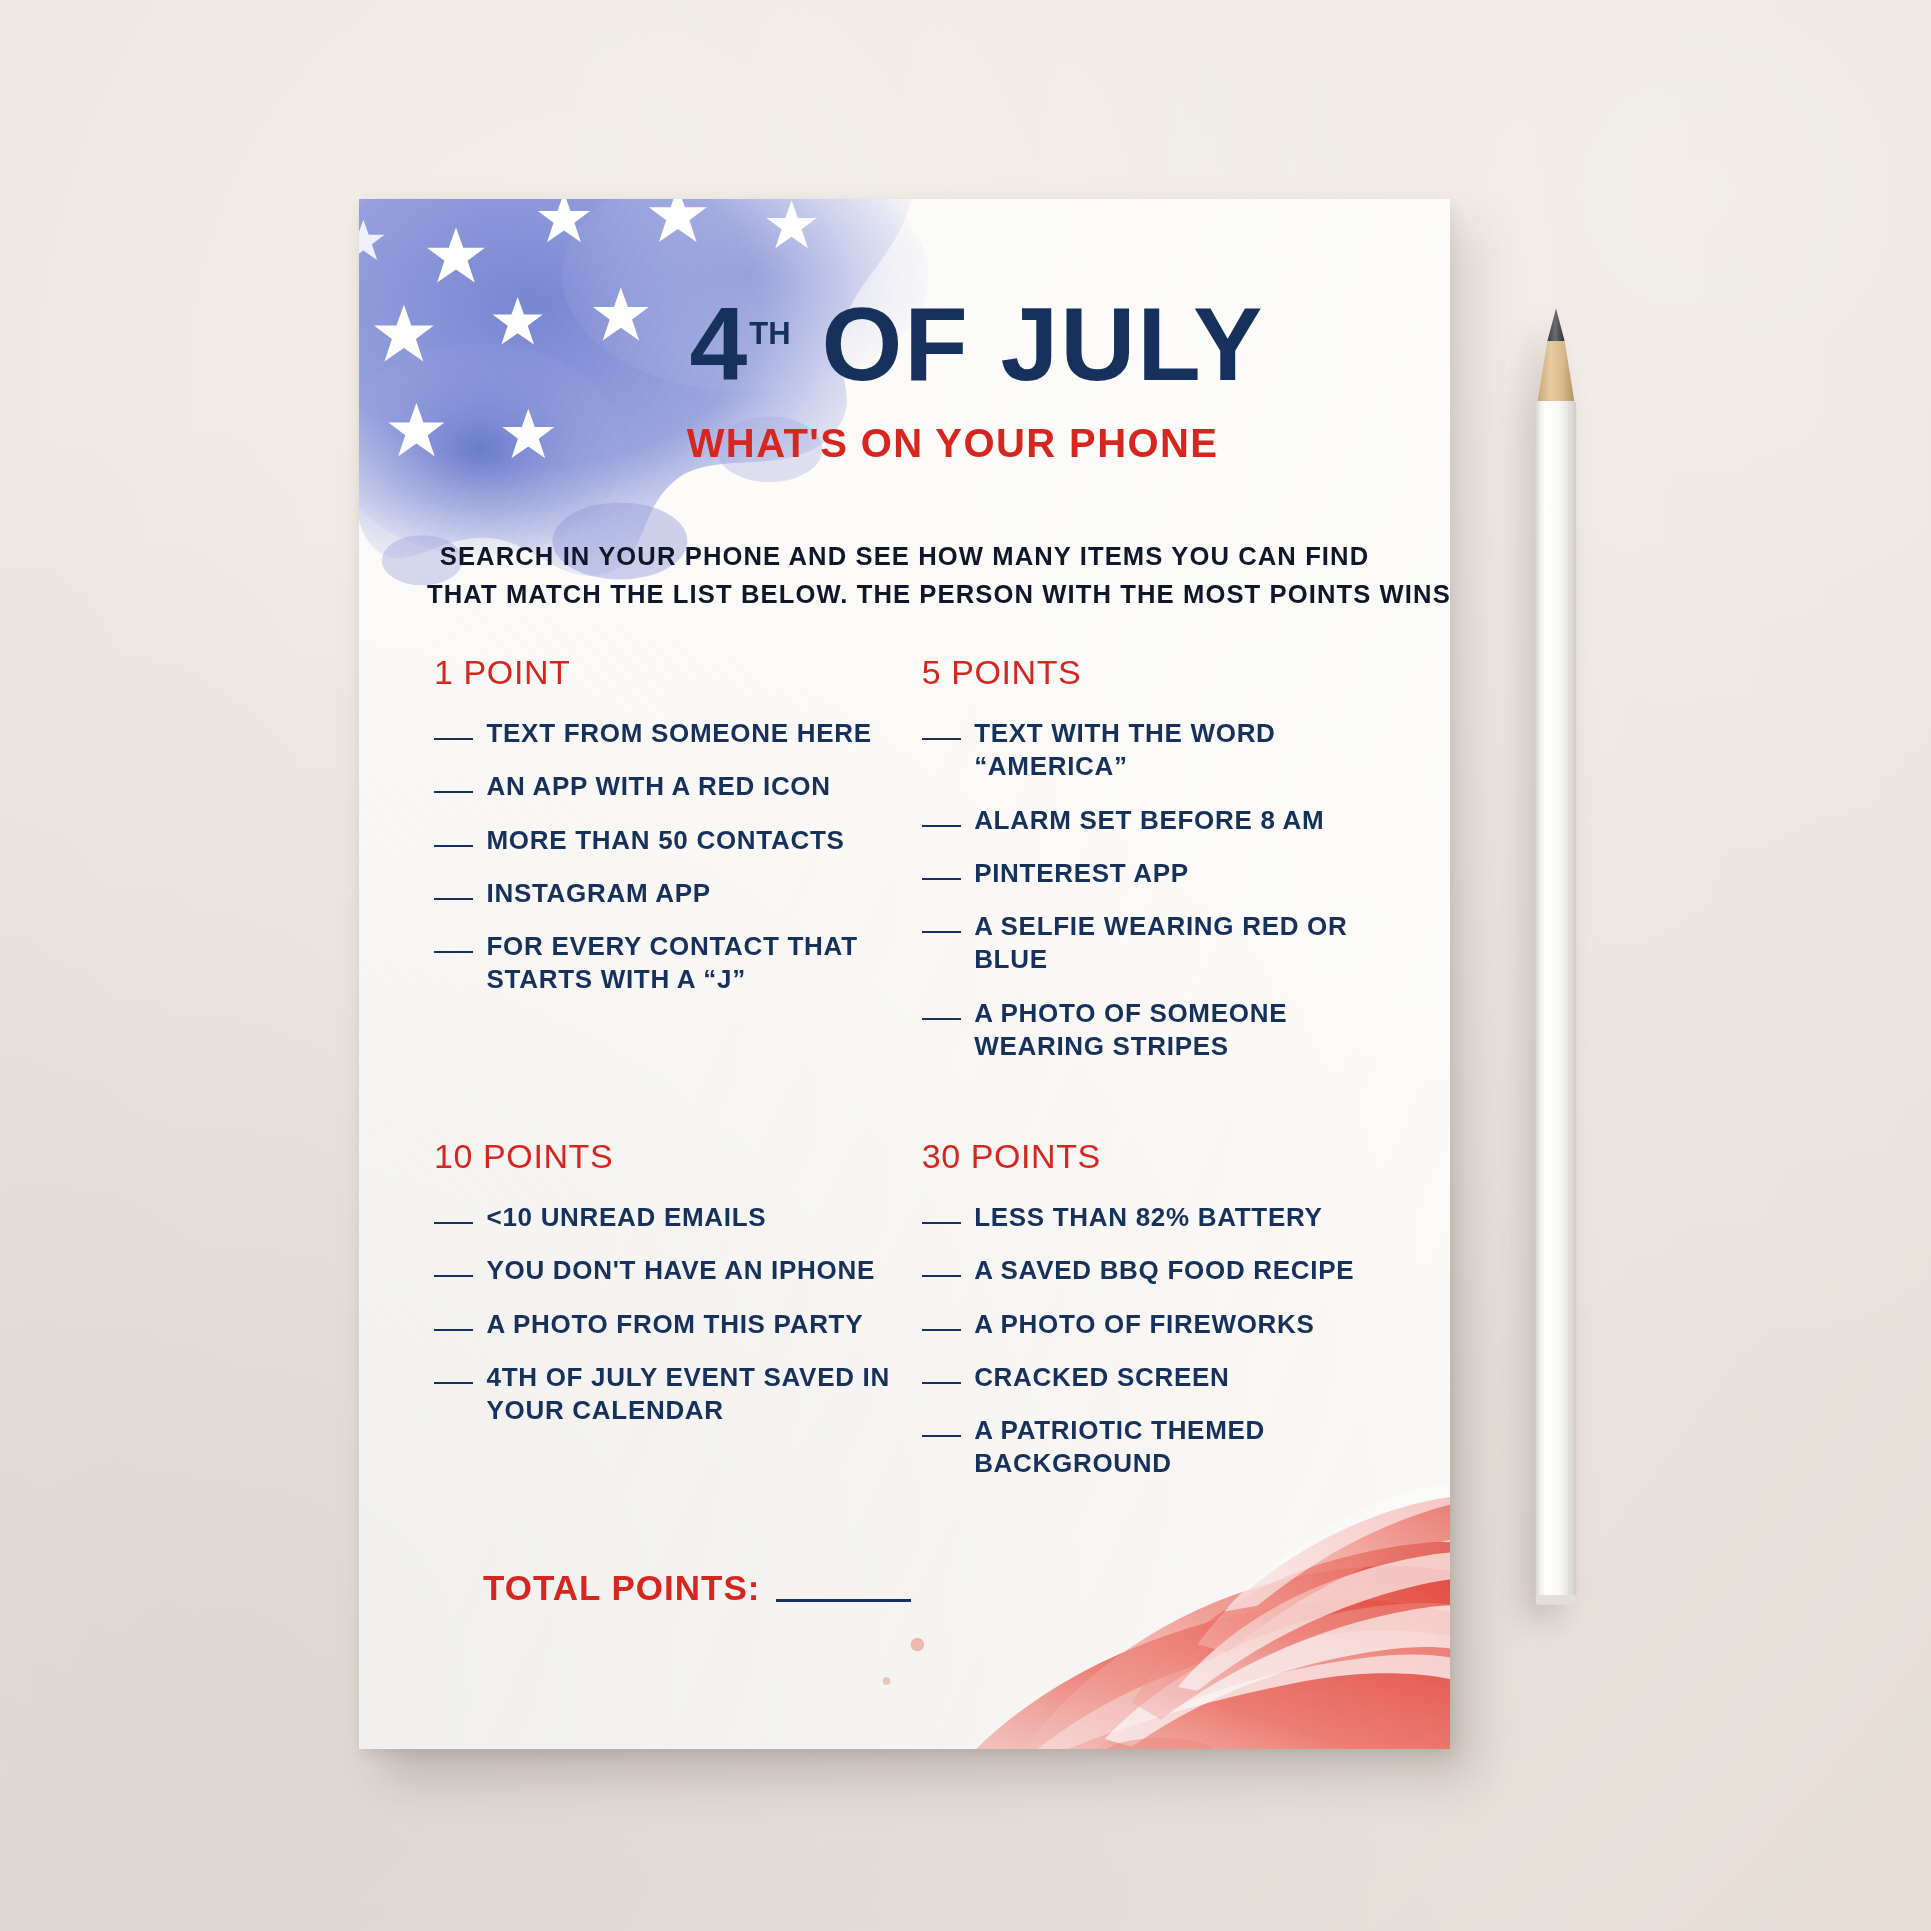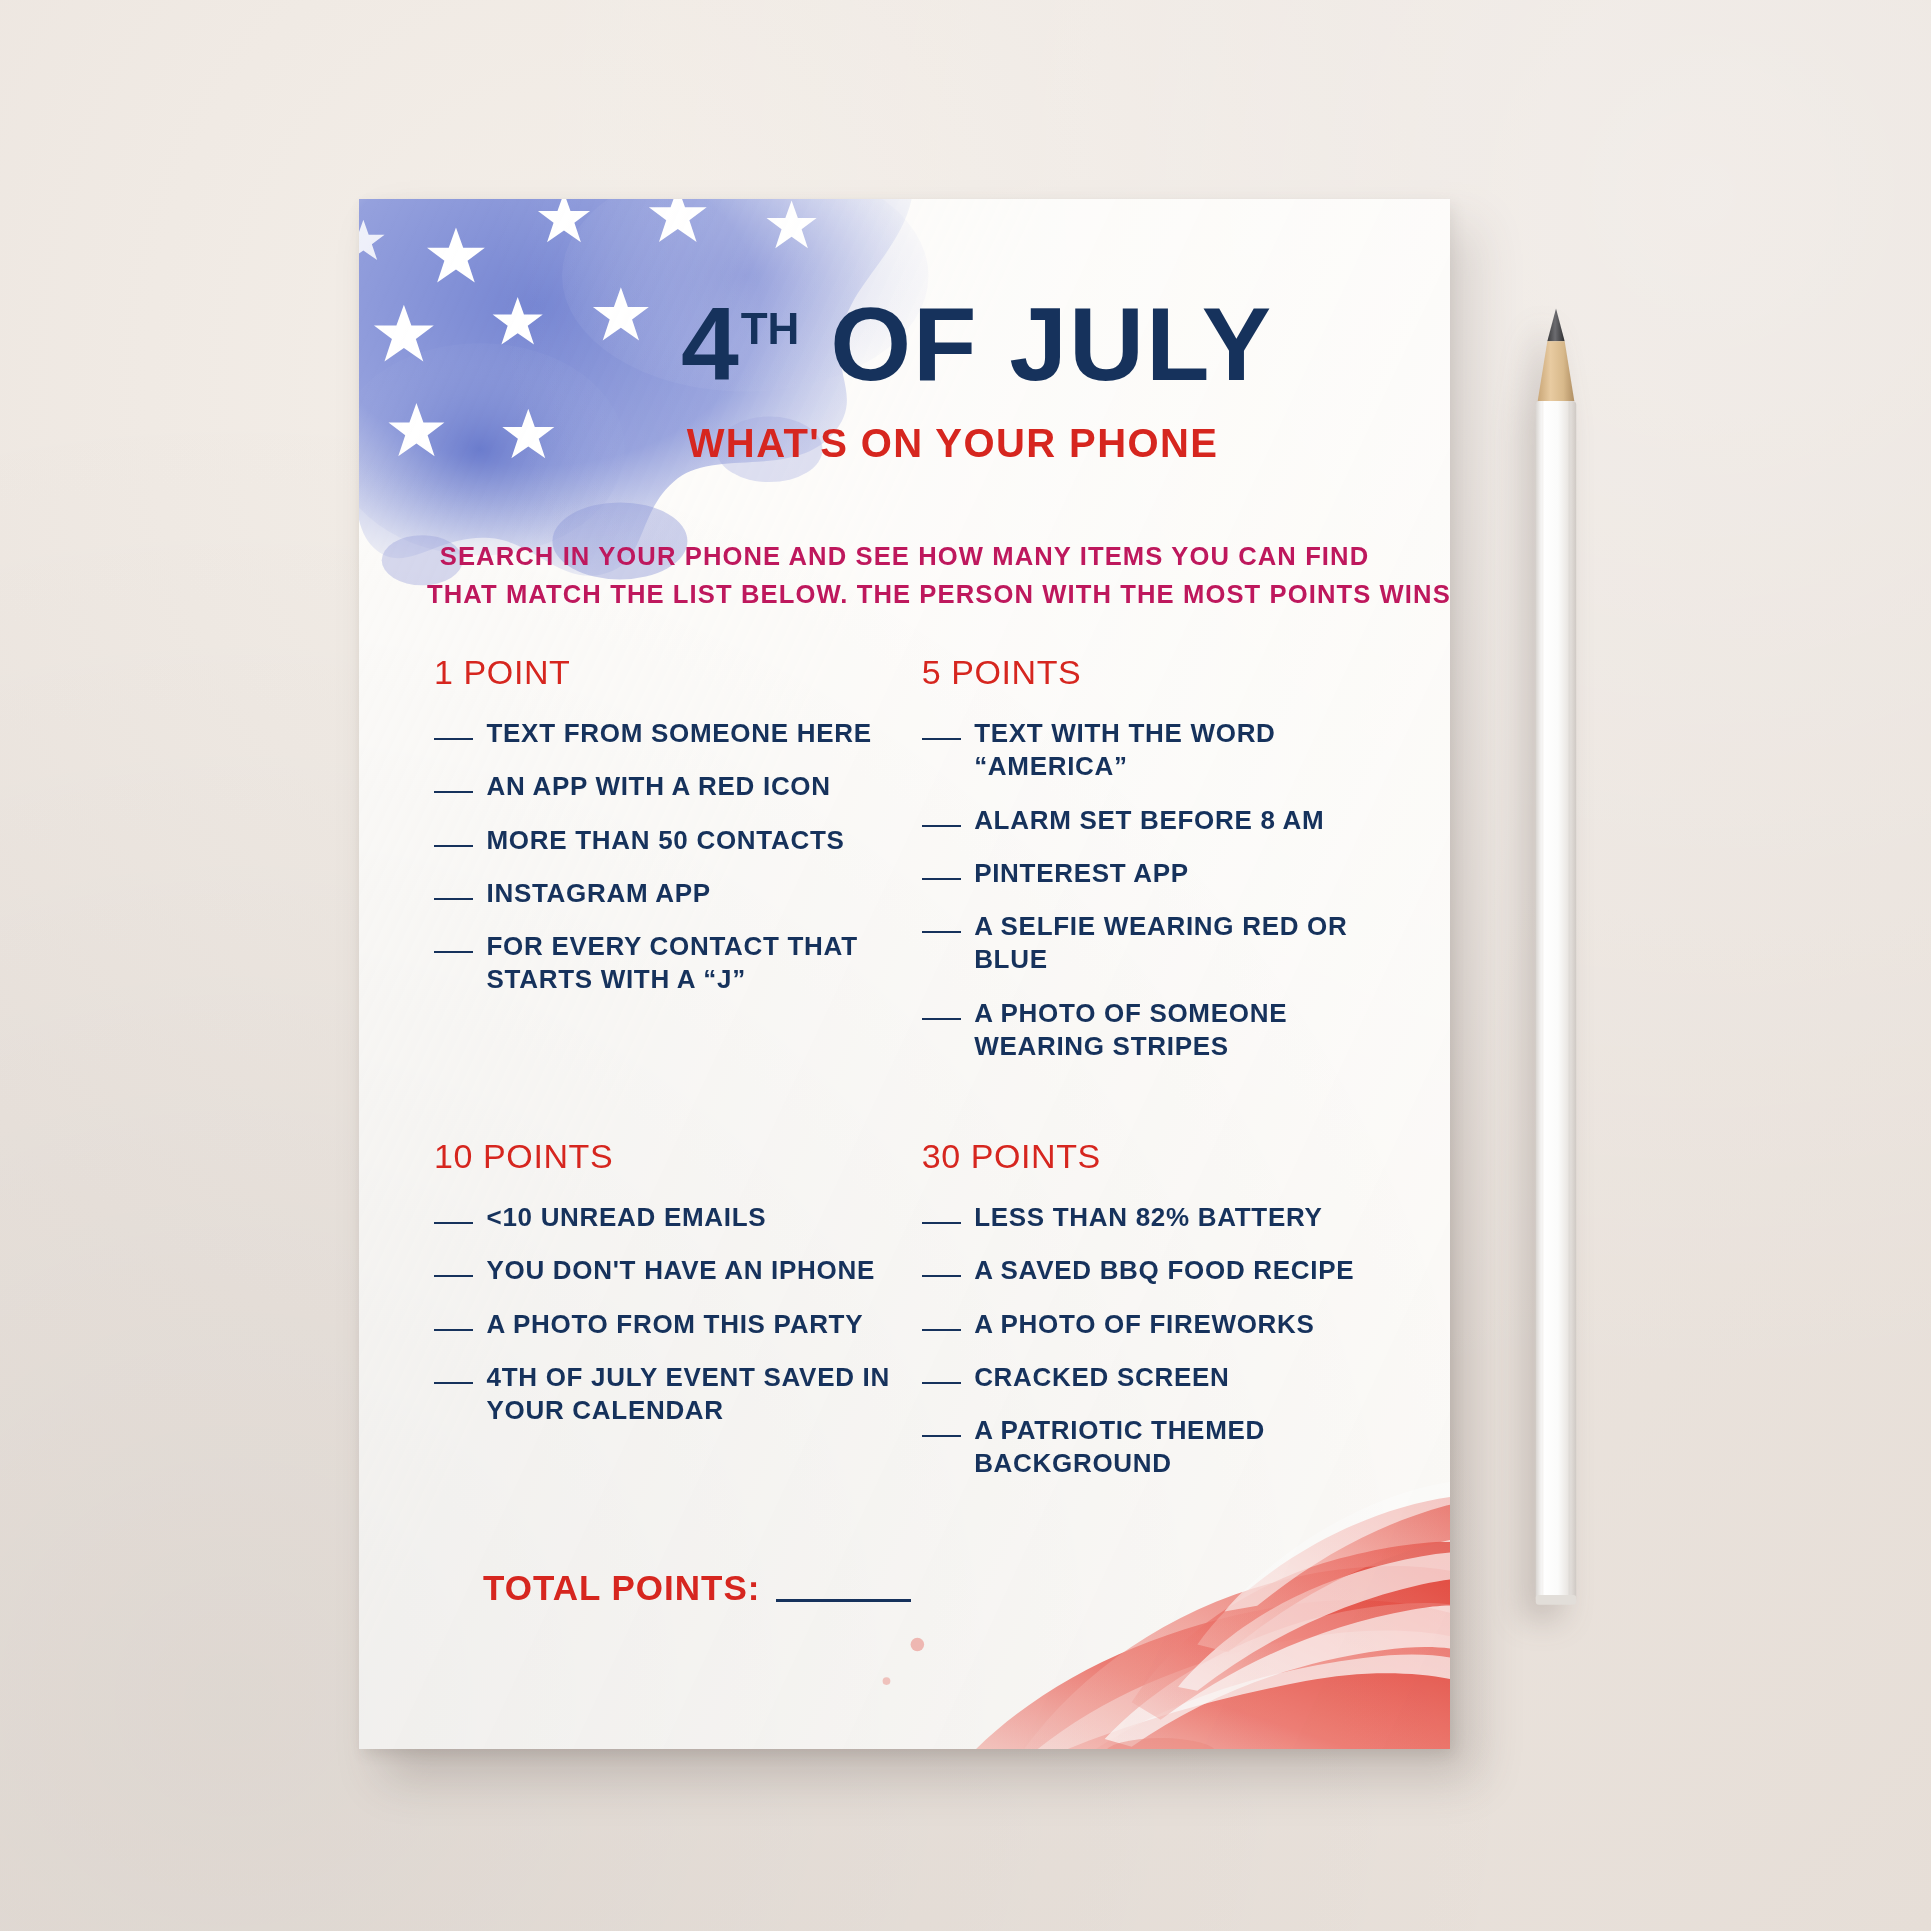--- a/index.html
+++ b/index.html
@@ -92,41 +92,41 @@
     font-weight: bold;
     font-size: 104px;
     letter-spacing: 1.9px;
     color: #16325c;
     line-height: 1;
     margin: 0;
     padding-left: 145px;
     text-align: center;
   }
   .main-title sup {
-    font-size: 44px;
+    font-size: 31px;
     vertical-align: super;
     letter-spacing: 0;
   }
   .subtitle {
     margin: 25px 0 0 0;
     padding-left: 96px;
     font-size: 40px;
     font-weight: bold;
     letter-spacing: 1.4px;
     color: #d6261f;
     text-align: center;
   }
 
   .intro {
     position: absolute;
     left: 68px;
     right: 68px;
     top: 338px;
     text-align: center;
-    color: #be185d;
+    color: #0f172a;
     font-size: 25.6px;
     font-weight: bold;
     letter-spacing: 1.1px;
     line-height: 1.5;
     z-index: 5;
   }
   .intro div { white-space: nowrap; }
 
   
   .grid {

